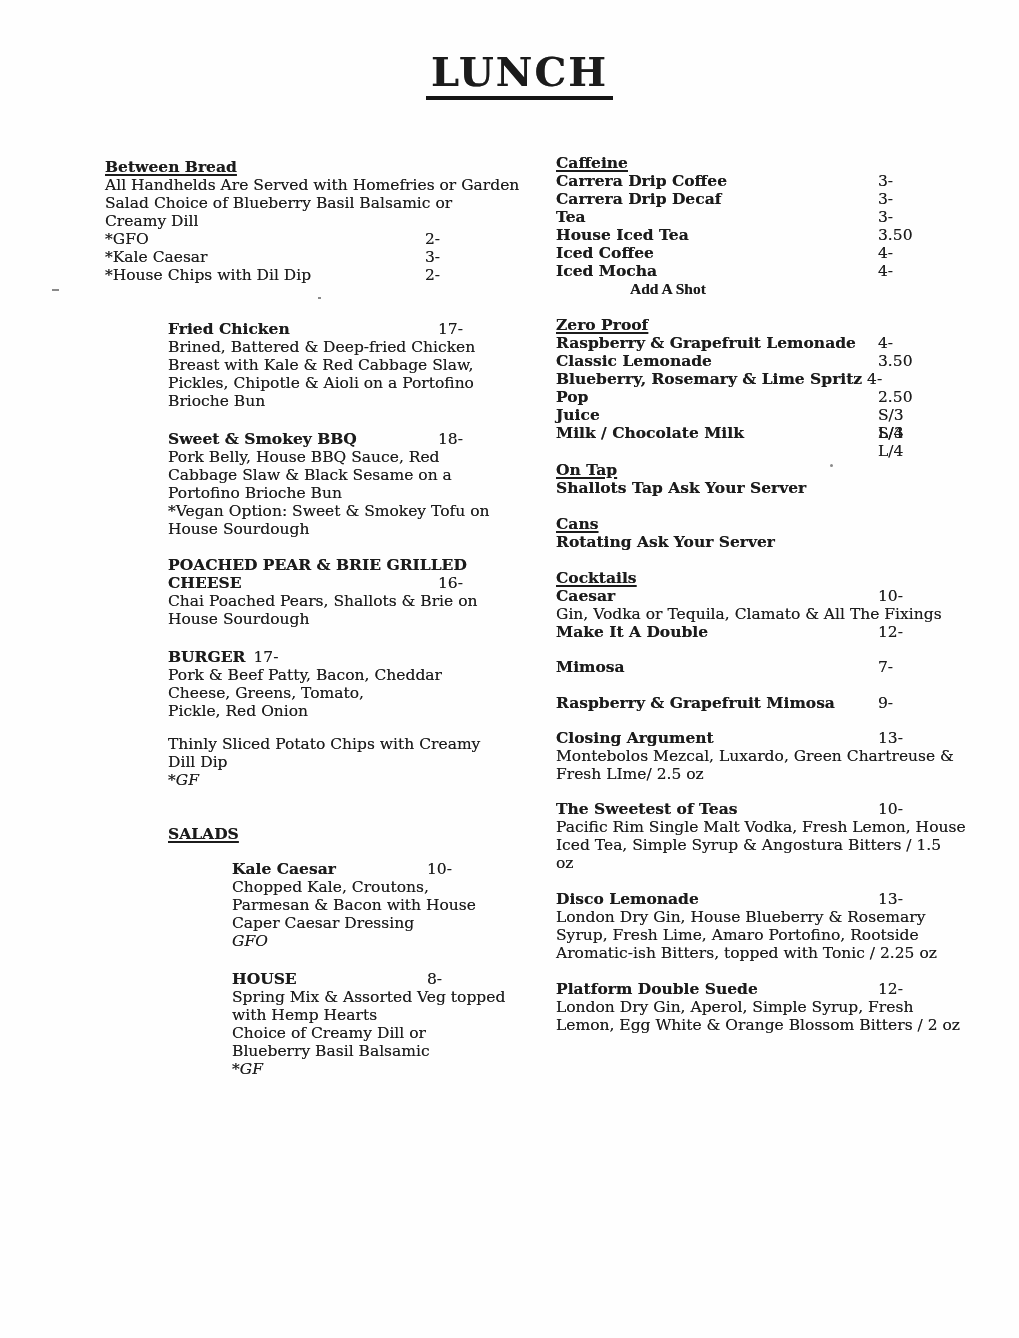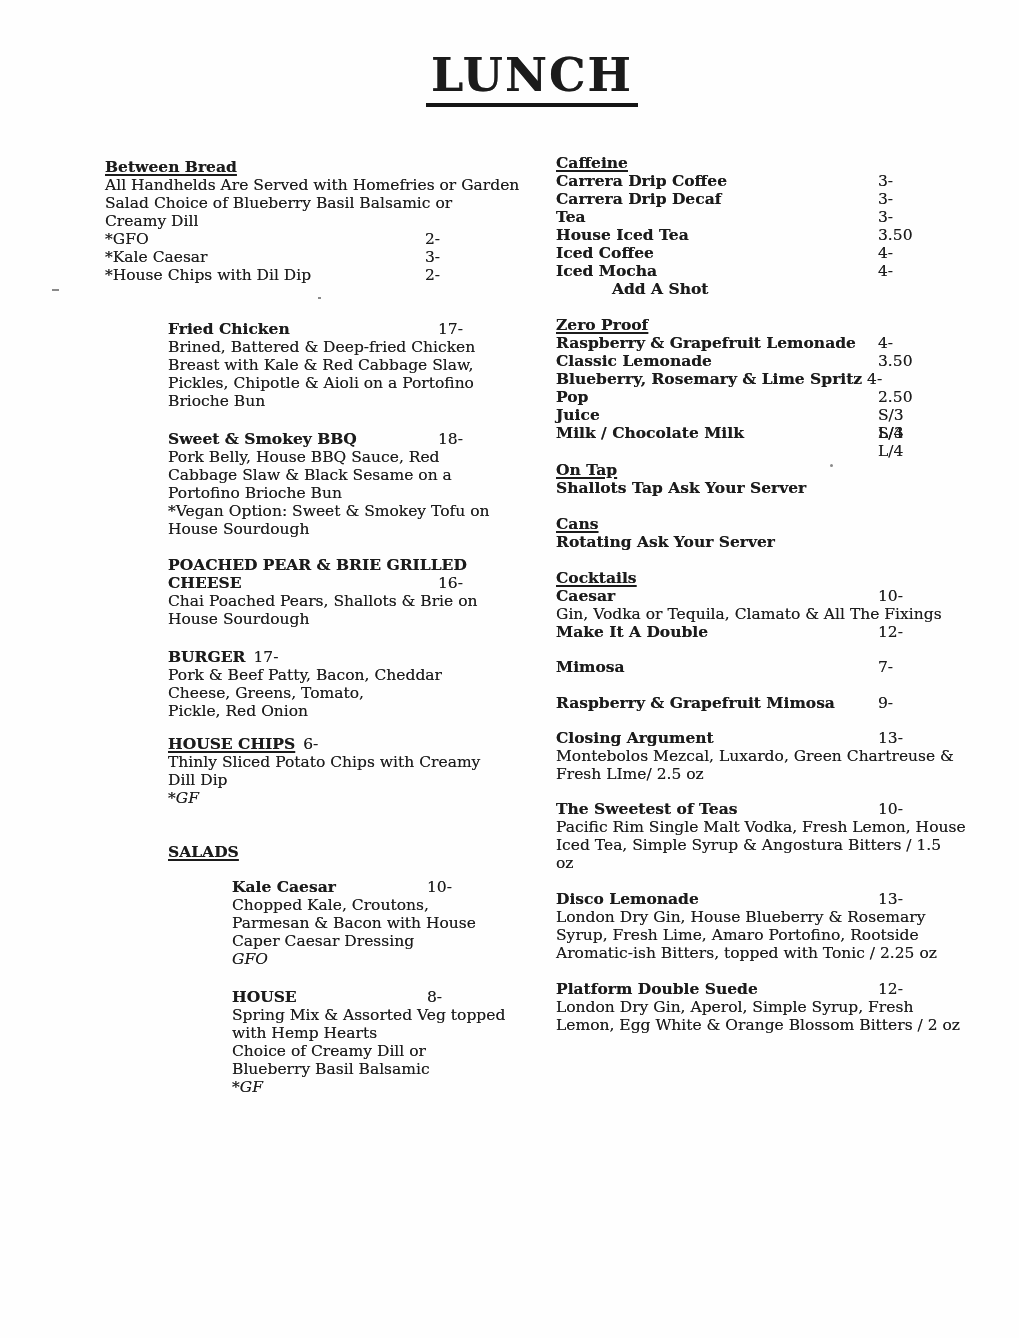--- a/index.html
+++ b/index.html
@@ -8,40 +8,40 @@
     position:relative;
     width:1019px; height:1338px;
     background:#fefefe;
     font-family:"DejaVu Serif", serif;
     color:#1b1b1b;
     overflow:hidden;
     text-shadow:0 0 0.5px rgba(0,0,0,0.55);
   }
   .title {
     position:absolute; left:426px; top:48px;
-    font-size:46px; font-weight:bold; letter-spacing:2px;
+    font-size:40px; font-weight:bold; letter-spacing:2px;
     border-bottom:4px solid #151515; padding:0 5px 1px 5px;
   }
   .col { position:absolute; font-size:15.5px; line-height:18px; }
   .col-left  { left:105px; top:158px; width:400px; }
   .col-right { left:556px; top:154px; width:430px; }
   .line { white-space:nowrap; }
   .row  { position:relative; white-space:nowrap; }
   .price { position:absolute; top:0; }
   .pl320 .price { left:320px; }
   .pl270 .price { left:270px; }
   .pl195 .price { left:195px; }
   .pr .price { left:322px; }
   .hd { font-weight:bold; text-decoration:underline; text-decoration-thickness:2px; text-underline-offset:2px; white-space:nowrap; }
   .b { font-weight:bold; }
   .i { font-style:italic; }
   .u { text-decoration:underline; text-decoration-thickness:2px; text-underline-offset:2px; }
   .indent1 { margin-left:63px; }   
   .indent2 { margin-left:64px; }   
-  .addon { margin-left:56px; font-weight:bold; }
+  .addon { margin-left:74px; font-weight:bold;font-family:Liberation Serif, serif; }
   .inline-price { margin-left:8px; font-weight:normal; }.g15{height:15px}.g17{height:17px}.g18{height:18px}
   .g19{height:19px}.g20{height:20px}.g36{height:36px}
   .artifact { position:absolute; background:#8a8a8a; }
   .a1 { left:52px; top:289px; width:7px; height:2px; }
   .a2 { left:318px; top:297px; width:3px; height:2px; }
   .a3 { left:830px; top:464px; width:3px; height:3px; border-radius:50%; }
 </style>
 </head>
 <body>
 
@@ -122,23 +122,20 @@
           <span class="b">BURGER</span><span class="inline-price">17-</span>
         </div>
         <div class="line">Pork &amp; Beef Patty, Bacon, Cheddar</div>
         <div class="line">Cheese, Greens, Tomato,</div>
         <div class="line">Pickle, Red Onion</div>
       </div>
 
       <div class="g15"></div>
 
       <div>
-        <div class="line">
-          <span class="b u">HOUSE CHIPS</span><span class="inline-price">6-</span>
-        </div>
         <div class="line">Thinly Sliced Potato Chips with Creamy</div>
         <div class="line">Dill Dip</div>
         <div class="line i">*GF</div>
       </div>
 
       <div class="g36"></div>
 
       <div class="hd">SALADS</div>
 
       <div class="g17"></div>

